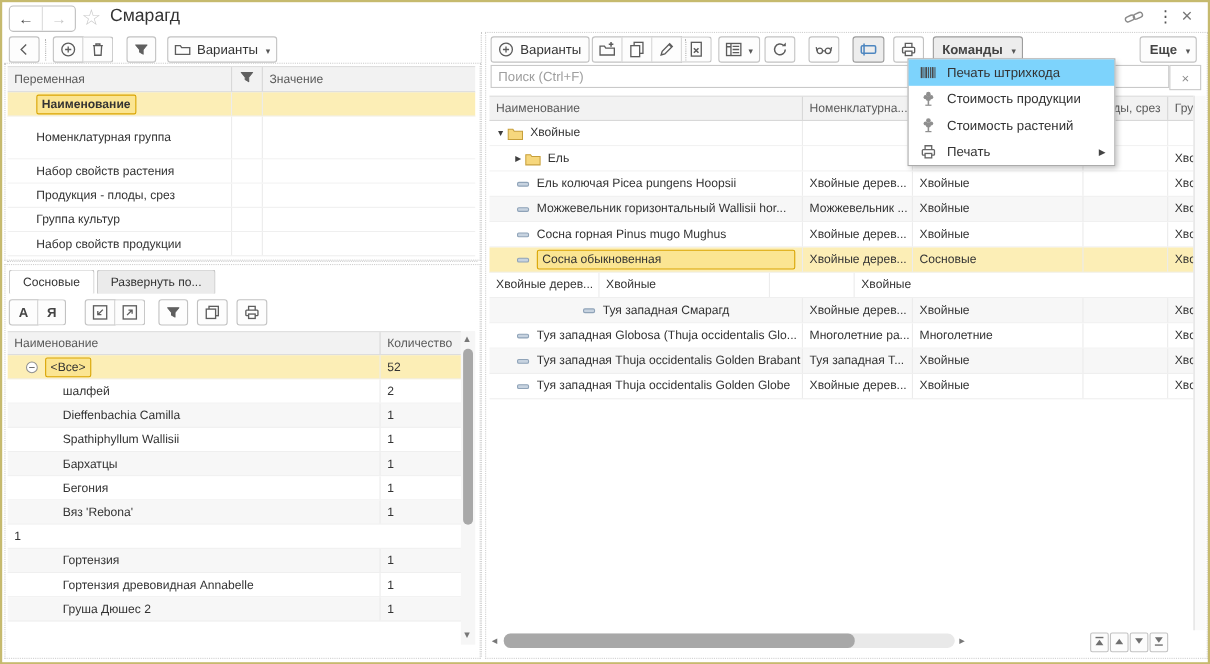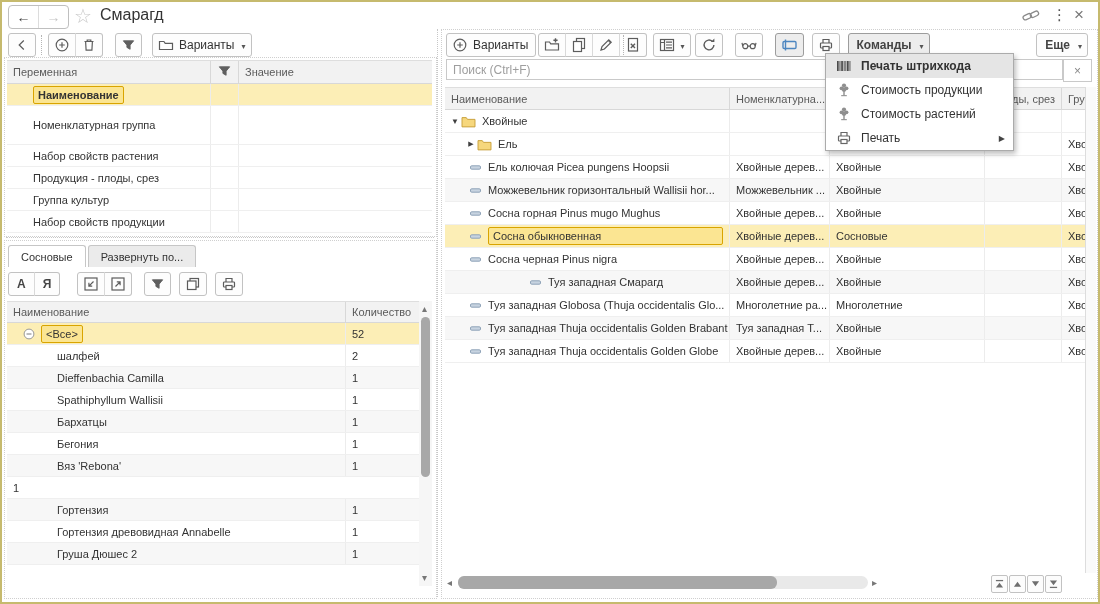--- a/index.html
+++ b/index.html
@@ -62,21 +62,21 @@
        font-size:12px;padding:0 6px;box-sizing:border-box;color:#333;font-family:inherit;}
   #search-input::placeholder{color:#9e9e9e;}
   #search-clear{position:absolute;left:1063px;top:59px;width:27px;height:21px;border:1px solid #c9c9c9;background:#fff;
        display:flex;align-items:center;justify-content:center;color:#8a8a8a;font-size:12px;}
   
   #commands-menu{position:absolute;left:825px;top:53px;width:187px;background:#fff;border:1px solid #ababab;
        box-shadow:2px 3px 5px rgba(0,0,0,.25);z-index:50;}
   .mitem{display:flex;align-items:center;height:24px;font-size:12px;color:#333;}
   .mitem .ic{width:16px;margin-left:10px;display:inline-flex;color:#666;}
   .mitem .lbl{margin-left:9px;}
-  .mitem.hl{background:#e5e5e5;font-weight:bold;}
+  .mitem.hl{background:#7dd3fc;}
   .mitem .sub{margin-left:auto;margin-right:8px;font-size:8px;color:#444;}
   
   .sb-track-v{position:absolute;background:#f6f6f6;}
   .sb-thumb{position:absolute;background:#a8a8a8;border-radius:6px;}
   .sb-arrow{position:absolute;color:#777;font-size:10px;line-height:10px;}
   .nbtn{width:15px;height:16px;border:1px solid #c2c2c2;border-radius:2px;background:#fcfcfc;margin-left:1px;
         display:inline-flex;align-items:center;justify-content:center;color:#6f6f6f;}
   .gutter{position:absolute;left:1085px;top:87px;width:10px;height:486px;background:#fafafa;border-left:1px solid #ddd;}
 </style>
 </head>
@@ -515,28 +515,20 @@
             </svg>
           </span>
           <span class="focus-box fill">Сосна обыкновенная</span>
         </div>
         <div class="cell c2">Хвойные дерев...</div>
         <div class="cell c3">Сосновые</div>
         <div class="cell c4"></div>
         <div class="cell c5">Хвойные</div>
       </div>
       <div class="trow" style="height: 23px;">
-        <div class="cell c1" style="padding-left: 24px;">
-          <span class="ig">
-            <svg width="13" height="13" viewBox="0 0 13 13">
-              <rect x="1.5" y="4.8" width="10" height="3.4" rx="1.2" fill="#c7d3e0" stroke="#8fa3b8"></rect>
-            </svg>
-          </span>
-          <span>Сосна черная Pinus nigra</span>
-        </div>
         <div class="cell c2">Хвойные дерев...</div>
         <div class="cell c3">Хвойные</div>
         <div class="cell c4"></div>
         <div class="cell c5">Хвойные</div>
       </div>
       <div class="trow stripe" style="height: 23px;">
         <div class="cell c1" style="padding-left: 24px; justify-content: center;">
           <span class="ig">
             <svg width="13" height="13" viewBox="0 0 13 13">
               <rect x="1.5" y="4.8" width="10" height="3.4" rx="1.2" fill="#c7d3e0" stroke="#8fa3b8"></rect>

